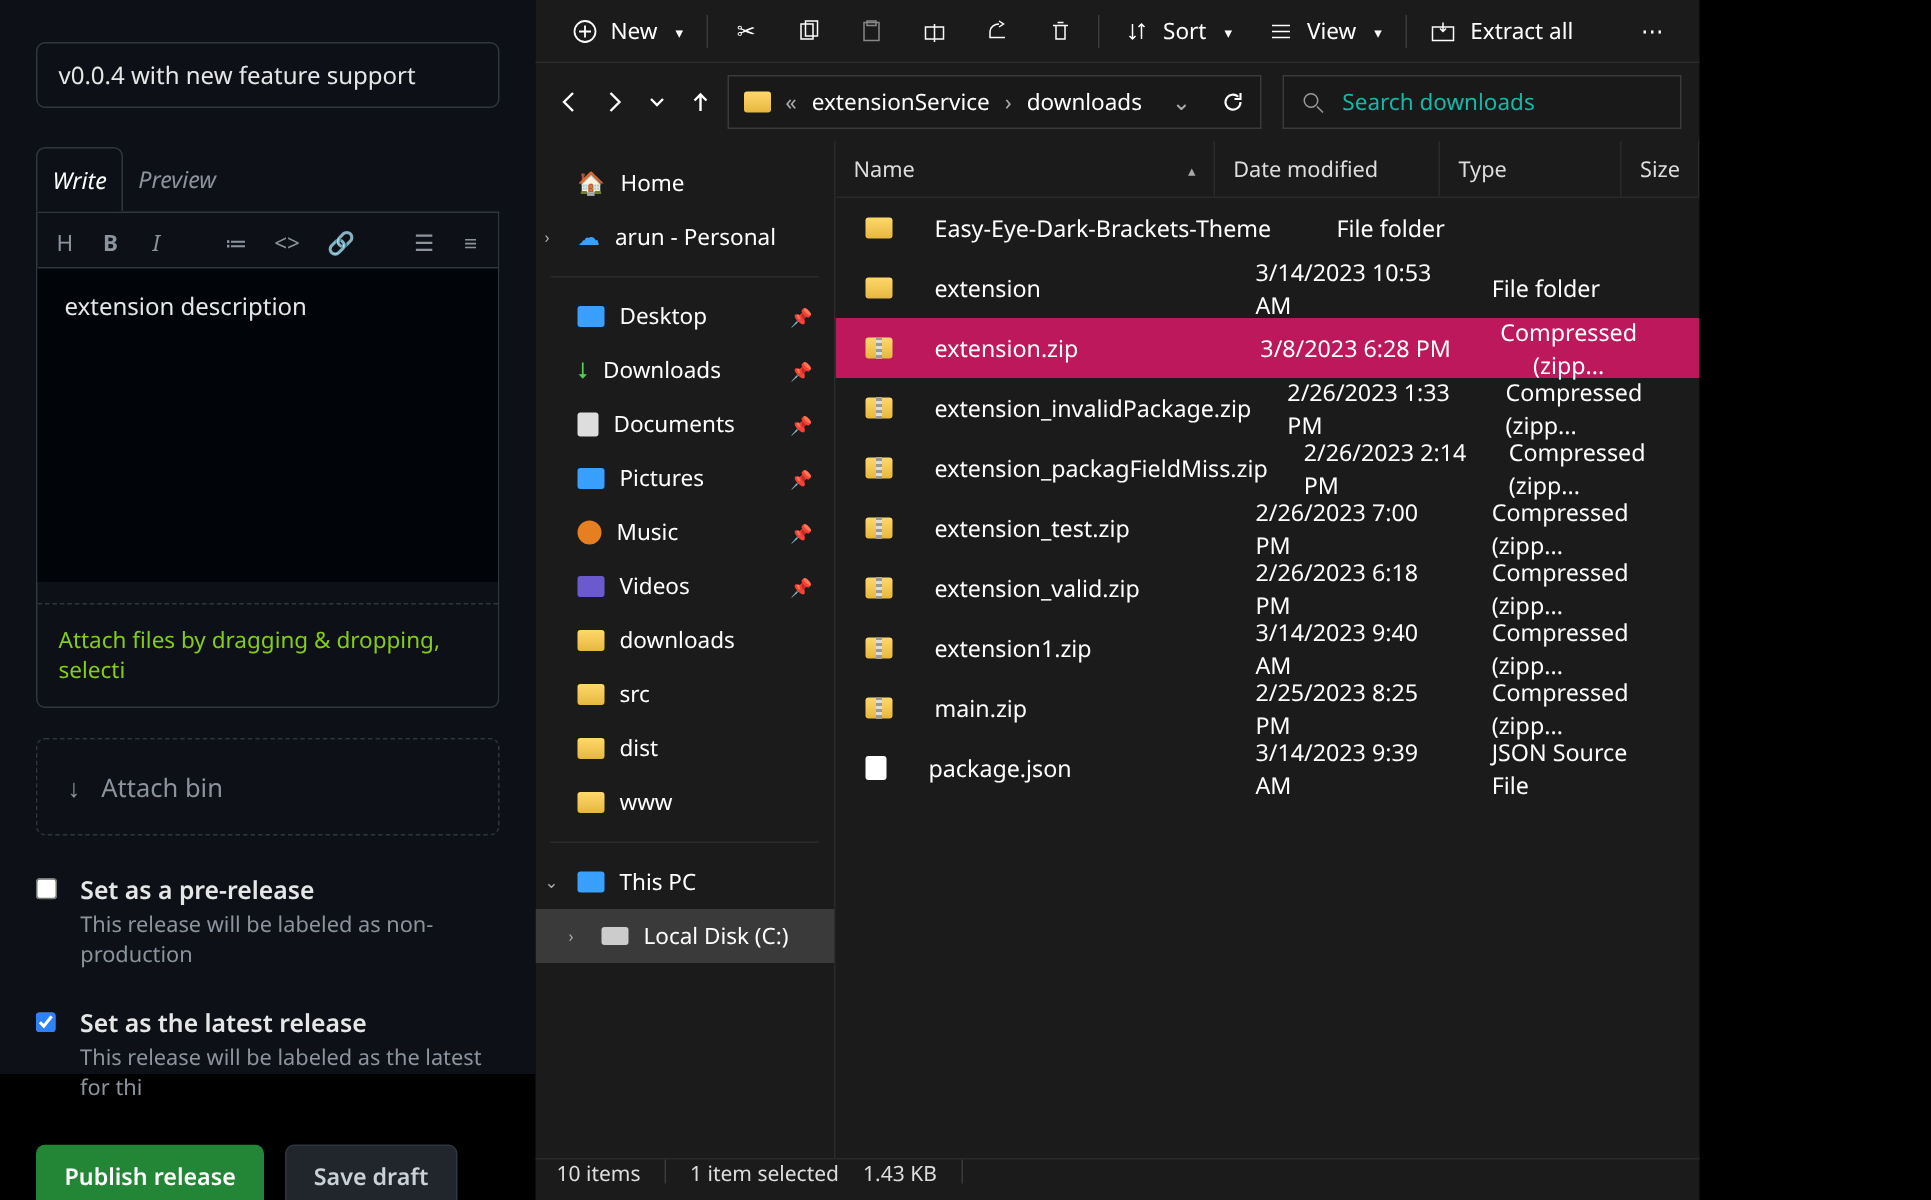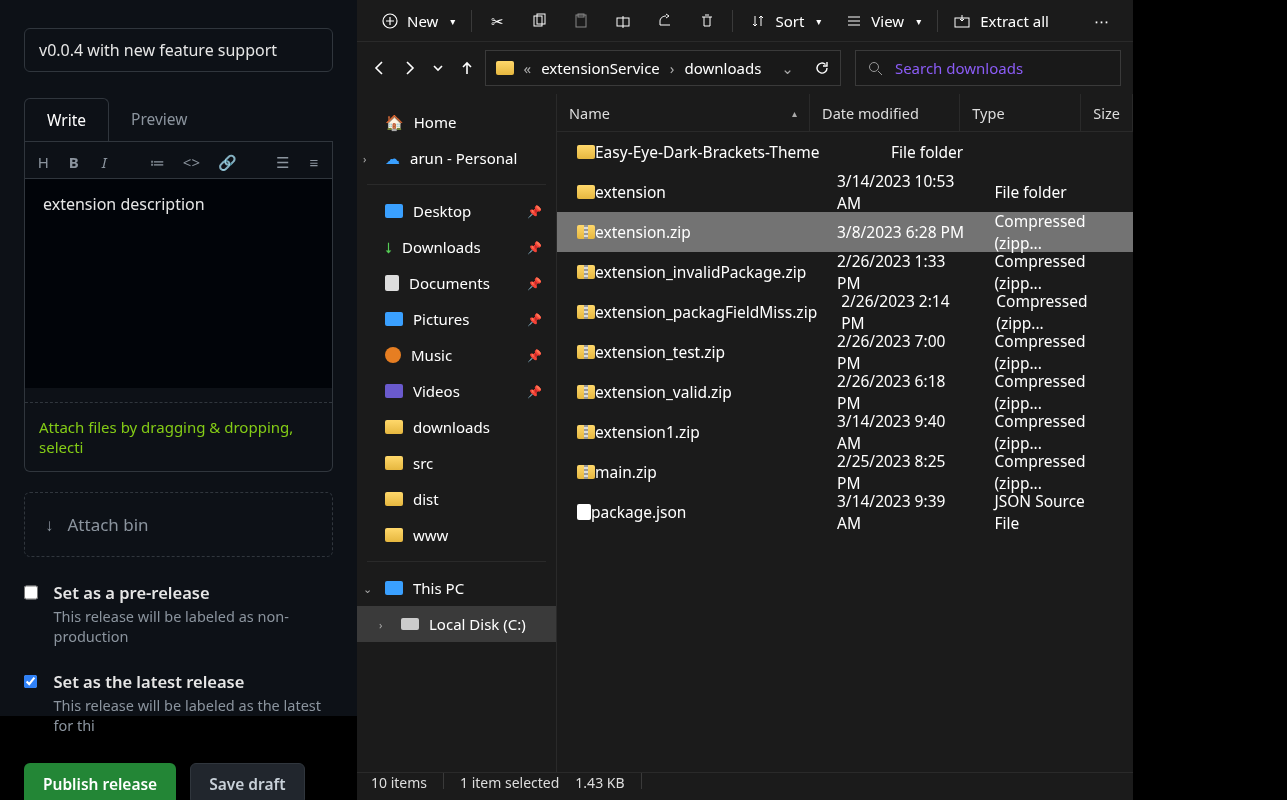--- a/index.html
+++ b/index.html
@@ -1,20 +1,20 @@
 <!DOCTYPE html>
 <html><head>
 <meta charset="utf-8">
 <style>
 * { margin:0; padding:0; box-sizing:border-box; font-family:"Segoe UI",system-ui,sans-serif; -webkit-font-smoothing:antialiased; }
 body { width:1287px; height:800px; background:#000; color:#e6e6e6; overflow:hidden; position:relative; }
 .github { position:absolute; left:0; top:0; width:357px; height:716px; background:#0d1117; color:#c9d1d9; padding:0 24px; }
 .tag-input { margin-top:28px; border:1px solid #30363d; background:#0d1117; border-radius:6px; padding:10px 14px; font-size:16px; color:#e6e6e6; }
 .tabs { display:flex; margin-top:26px; border-bottom:1px solid #30363d; }
-.tab { padding:10px 22px; font-size:15.5px; color:#8b949e; cursor:pointer; }
+.tab { padding:10px 10px; font-size:15.5px; color:#8b949e; cursor:pointer;font-style:italic; }
 .tab.active { color:#fff; background:#0d1117; border:1px solid #30363d; border-bottom:none; border-radius:6px 6px 0 0; }
 .editor-box { border:1px solid #30363d; border-top:none; border-radius:0 0 6px 6px; }
 .md-toolbar { display:flex; gap:18px; padding:10px 12px 6px; color:#8b949e; }
 .md-toolbar span { width:22px; text-align:center; font-size:15px; cursor:pointer; }
 .textarea { min-height:210px; padding:14px 18px; font-size:16px; color:#e6e6e6; background:#010409; border-top:1px solid #30363d; }
 .attach-note { padding:14px; font-size:15px; color:#84cc16; border-top:1px dashed #30363d;margin-top:14px; }
 .attach-bin { margin-top:20px; border:1px dashed #30363d; border-radius:6px; padding:20px; display:flex; gap:14px; align-items:center; color:#8b949e; font-size:17px; }
 .check-row { margin-top:24px; display:flex; gap:16px; align-items:flex-start; }
 .check-row input { margin-top:4px; width:15px; height:15px; accent-color:#2f81f7; }
 .check-row .ttl { font-size:16.5px; font-weight:600; color:#e6e6e6; }
@@ -27,44 +27,44 @@
 .explorer { position:absolute; left:357px; top:0; width:776px; height:800px; background:#1b1b1b; color:#fff; display:flex; flex-direction:column; }
 .ex-toolbar { height:42px; display:flex; align-items:center; gap:0; padding:0 12px; border-bottom:1px solid #2a2a2a; font-size:15px; }
 .tbtn { display:flex; align-items:center; gap:8px; padding:0 12px; height:100%; color:#fff; cursor:pointer; }
 .tsep { width:1px; height:22px; background:#3a3a3a; margin:0 4px; }
 .ticon { width:18px; height:18px; display:flex; align-items:center; justify-content:center; }
 .navrow { height:52px; display:flex; align-items:center; gap:6px; padding:0 12px; }
 .navbtn { width:28px; height:28px; display:flex; align-items:center; justify-content:center; color:#fff; cursor:pointer; }
 .addrbar { flex:1; height:36px; background:#191919; border:1px solid #3a3a3a; display:flex; align-items:center; padding:0 10px; gap:10px; font-size:15px; }
 .addrbar .crumb { cursor:pointer; }
 .addrbar .sep { color:#aaa; }
-.searchbox { width:320px; height:36px; background:#191919; border:1px solid #3a3a3a; display:flex; align-items:center; padding:0 12px; gap:12px; color:#8b5cf6; font-size:15px; margin-left:8px; }
+.searchbox { width:320px; height:36px; background:#191919; border:1px solid #3a3a3a; display:flex; align-items:center; padding:0 12px; gap:12px; color:#14b8a6; font-size:15px; margin-left:8px; }
 .ex-body { flex:1; display:flex; overflow:hidden; }
 .navpane { width:200px; border-right:1px solid #2a2a2a; padding:10px 0; overflow:hidden; font-size:15px; }
 .navitem { display:flex; align-items:center; gap:10px; padding:8px 14px 8px 28px; cursor:pointer; position:relative; }
 .navitem.child { padding-left:44px; }
 .navitem.sel { background:#3a3a3a; }
 .navitem .pin { margin-left:auto; color:#888; font-size:12px; }
 .navsep { height:1px; background:#2a2a2a; margin:8px 10px; }
 .navitem .chev { position:absolute; left:6px; color:#aaa; font-size:11px; }
 .folder-icon { width:18px; height:14px; background:linear-gradient(#ffd86b,#e6b73f); border-radius:2px; display:inline-block; flex-shrink:0; }
 .zip-icon { width:18px; height:14px; background:linear-gradient(#ffd86b,#e6b73f); border-radius:2px; display:inline-block; flex-shrink:0; position:relative; }
 .zip-icon::after { content:""; position:absolute; left:7px; top:0; width:4px; height:100%; background:repeating-linear-gradient(#999,#999 2px,#ddd 2px,#ddd 4px); }
 .file-icon { width:14px; height:16px; background:#fff; border-radius:2px; display:inline-block; flex-shrink:0; }
 .files { flex:1; display:flex; flex-direction:column; overflow:hidden; }
 .colhead { display:flex; height:38px; align-items:center; border-bottom:1px solid #2a2a2a; font-size:14.5px; color:#ddd; }
 .colhead > div { padding:0 12px; border-right:1px solid #2a2a2a; height:100%; display:flex; align-items:center; }
 .col-name { width:322px; }
 .col-date { width:188px; }
 .col-type { width:150px; }
 .col-size { flex:1; }
 .row { display:flex; height:40px; align-items:center; font-size:15.5px; cursor:pointer; }
-.row.sel { background:#737373; }
+.row.sel { background:#be185d;text-align:center; }
 .row > div { padding:0 12px; }
-.row .col-name { display:flex; align-items:center; gap:0; padding-left:20px; }
+.row .col-name { display:flex; align-items:center; gap:28px; padding-left:20px; }
 .status { height:28px; display:flex; align-items:flex-start; gap:16px; padding:0 14px; font-size:14px; color:#ddd; border-top:1px solid #2a2a2a; }
 .status .ssep { width:1px; height:16px; background:#3a3a3a; }
 svg { display:block; }
 </style>
 </head>
 <body>
 
 <div class="github">
   <div class="tag-input">v0.0.4 with new feature support</div>
   <div class="tabs">

